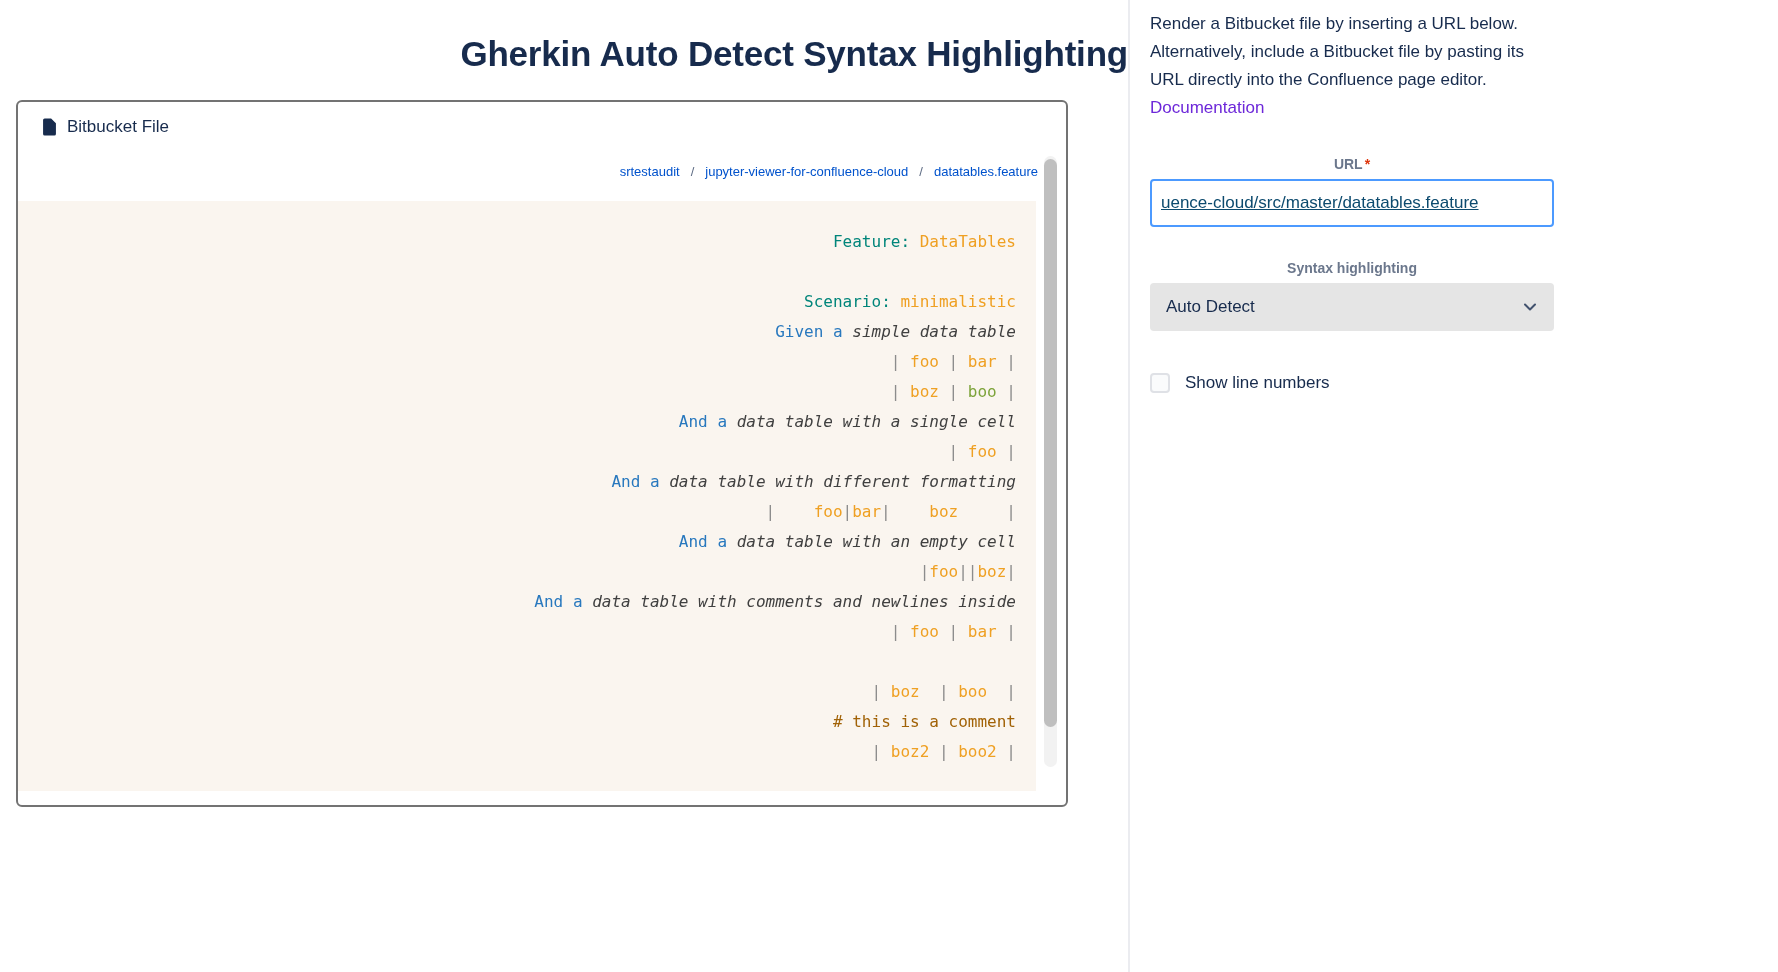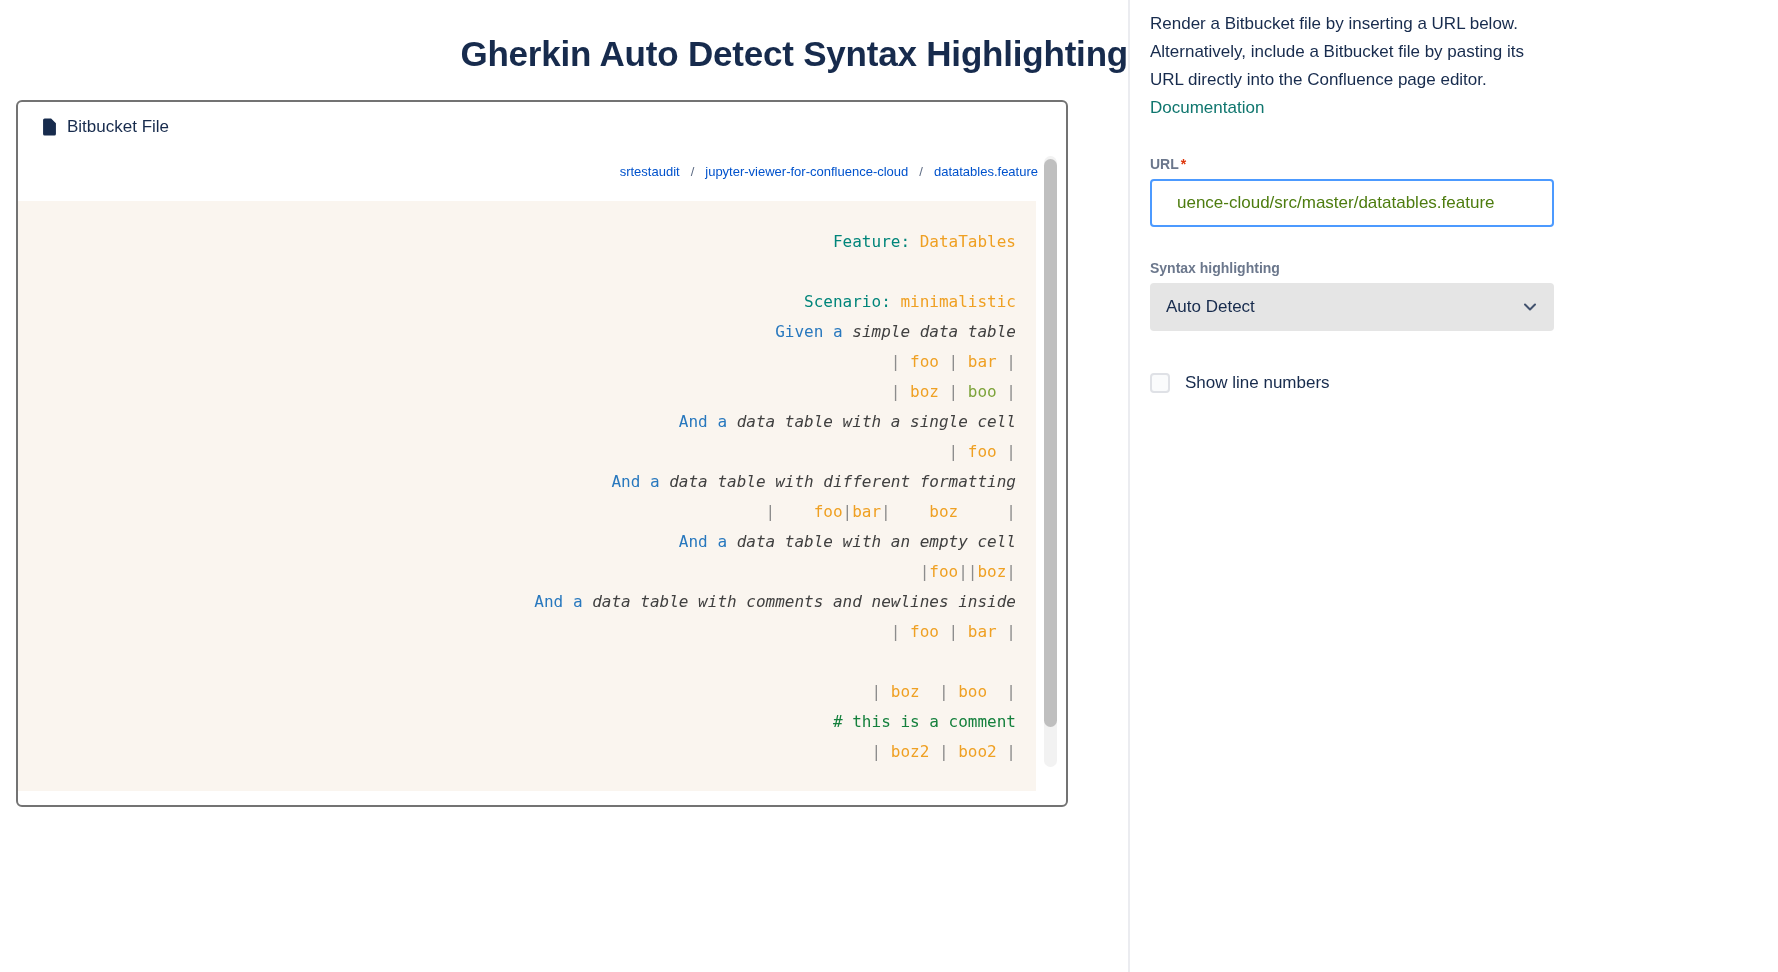--- a/index.html
+++ b/index.html
@@ -45,56 +45,56 @@
     font-family: "DejaVu Sans Mono", monospace;
     font-size: 16px; line-height: 30px;
     color: #333333;
   }
   .code-line { white-space: pre; min-height: 30px; }
   .tok-kw   { color: #00857A; margin-left: 48px; }
   .tok-step { color: #2878BE; }
   .tok-val  { color: #EFA023; }
   .tok-val2 { color: #7DA33A; }
   .tok-pipe { color: #8C8C8C; }
-  .tok-com  { color: #15803d; }
+  .tok-com  { color: #a16207; }
   .tok-txt  { color: #404040; font-style: italic; }
 
   .scrollbar {
     position: absolute; right: 9px; top: 8px; bottom: 24px;
     width: 13px; background: #F2F2F2; border-radius: 7px;
   }
   .scrollbar-thumb {
     position: absolute; top: 3px; left: 0;
     width: 13px; height: 93%;
     background: #BFBFBF; border-radius: 7px;
   }
 
   
   .sidebar {
     flex: 1 1 auto;
     border-left: 2px solid #EBECF0;
     padding: 10px 0 0 20px;
   }
   .sidebar-inner { width: 404px; }
   .intro { font-size: 17px; line-height: 28px; color: #172B4D; margin: 0 0 34px 0; }
-  .doc-link { color: #0f766e; text-decoration: none; cursor: pointer; }
+  .doc-link { color: #6d28d9; text-decoration: none; cursor: pointer; }
 
   .field { margin-bottom: 33px; }
   .field-label {
     display: block; font-size: 14px; font-weight: 700;
-    color: #6B778C; margin-bottom: 7px;
+    color: #6B778C; margin-bottom: 7px; text-align: center;
   }
   .req { color: #DE350B; margin-left: 2px; }
 
   .url-input {
     width: 100%; height: 48px;
     border: 2px solid #4C9AFF; border-radius: 4px;
-    font-size: 17px; color: #4d7c0f; padding: 0 25px;
+    font-size: 17px; color: #0c4a6e; padding: 0 9px;
     font-family: "Liberation Sans", sans-serif;
-    outline: none; background: #ffffff;
+    outline: none; background: #ffffff; text-decoration: underline;
   }
 
   .select {
     height: 48px; background: #e5e5e5; border-radius: 4px;
     display: flex; align-items: center; justify-content: space-between;
     padding: 0 16px; font-size: 17px; color: #172B4D; cursor: pointer;
   }
   .chevron { display: inline-flex; }
 
   .title-input {

